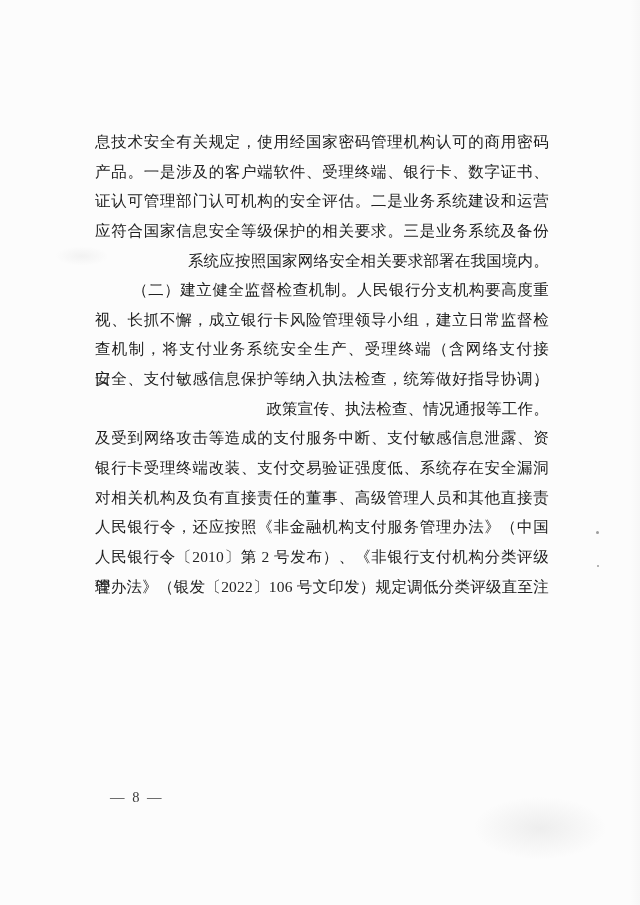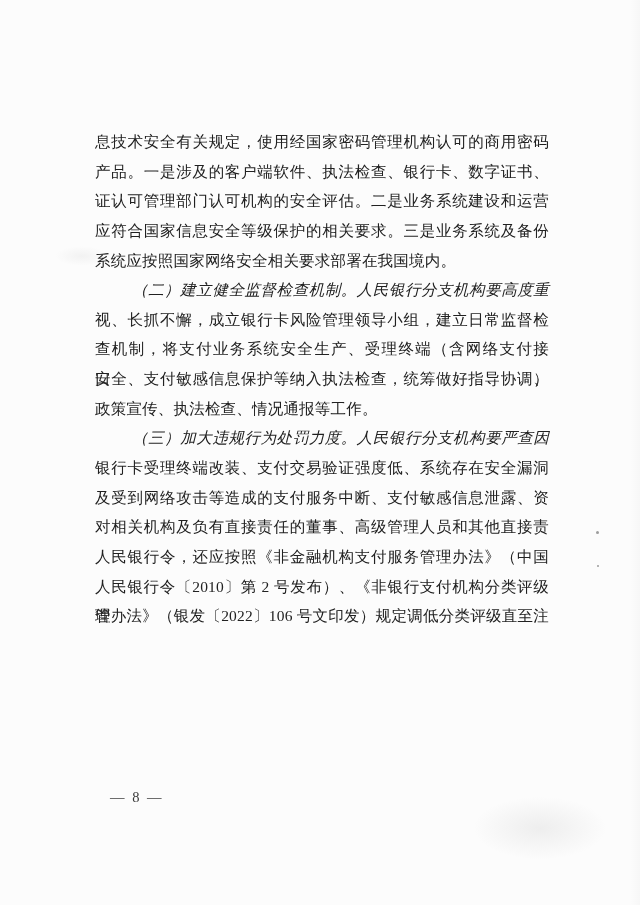--- a/index.html
+++ b/index.html
@@ -36,29 +36,28 @@
     white-space: normal;
     color: #212121;
   }
   
   .line.fill {
     text-align: justify;
     text-align-last: justify;
   }
   
   .line.short {
-    text-align: left;
+    text-align: right;
     text-align-last: auto;
   }
   
   .line.indent {
     text-align: justify;
     text-align-last: justify;
     text-indent: 2.4em;
-    font-style: italic;
   }
   .footer {
     position: absolute;
     left: 110px;
     top: 789px;
     font-size: 14.5px;
     letter-spacing: 2px;
     color: #3a3a3a;
   }
   .speck {
@@ -71,32 +70,31 @@
   .speck-1 { left: 596px; top: 531px; }
   .speck-2 { left: 597px; top: 565px; width: 2px; height: 2px; }
 </style>
 </head>
 <body>
 
 <div class="page">
 
   <div class="text-block">
     <div class="line fill">息技术安全有关规定，使用经国家密码管理机构认可的商用密码</div>
-    <div class="line fill">产品。一是涉及的客户端软件、执法检查、银行卡、数字证书、</div>
+    <div class="line fill">产品。一是涉及的客户端软件、受理终端、银行卡、数字证书、</div>
     <div class="line fill">证认可管理部门认可机构的安全评估。二是业务系统建设和运营</div>
     <div class="line fill">应符合国家信息安全等级保护的相关要求。三是业务系统及备份</div>
     <div class="line short">系统应按照国家网络安全相关要求部署在我国境内。</div>
     <div class="line indent">（二）建立健全监督检查机制。人民银行分支机构要高度重</div>
     <div class="line fill">视、长抓不懈，成立银行卡风险管理领导小组，建立日常监督检</div>
     <div class="line fill">查机制，将支付业务系统安全生产、受理终端（含网络支付接口）</div>
     <div class="line fill">安全、支付敏感信息保护等纳入执法检查，统筹做好指导协调、</div>
     <div class="line short">政策宣传、执法检查、情况通报等工作。</div>
-    <div class="line indent">（三）加大违规行为处罚力度。人民银行分支机构要严查因</div>
+    <div class="line fill">及受到网络攻击等造成的支付服务中断、支付敏感信息泄露、资</div>
     <div class="line fill">银行卡受理终端改装、支付交易验证强度低、系统存在安全漏洞</div>
-    <div class="line fill">及受到网络攻击等造成的支付服务中断、支付敏感信息泄露、资</div>
     <div class="line fill">对相关机构及负有直接责任的董事、高级管理人员和其他直接责</div>
     <div class="line fill">人民银行令，还应按照《非金融机构支付服务管理办法》（中国</div>
     <div class="line fill">人民银行令〔2010〕第 2 号发布）、《非银行支付机构分类评级管</div>
     <div class="line fill">理办法》（银发〔2022〕106 号文印发）规定调低分类评级直至注</div>
   </div>
 
   <div class="footer">— 8 —</div>
 
   <div class="speck speck-1"></div>
   <div class="speck speck-2"></div>

